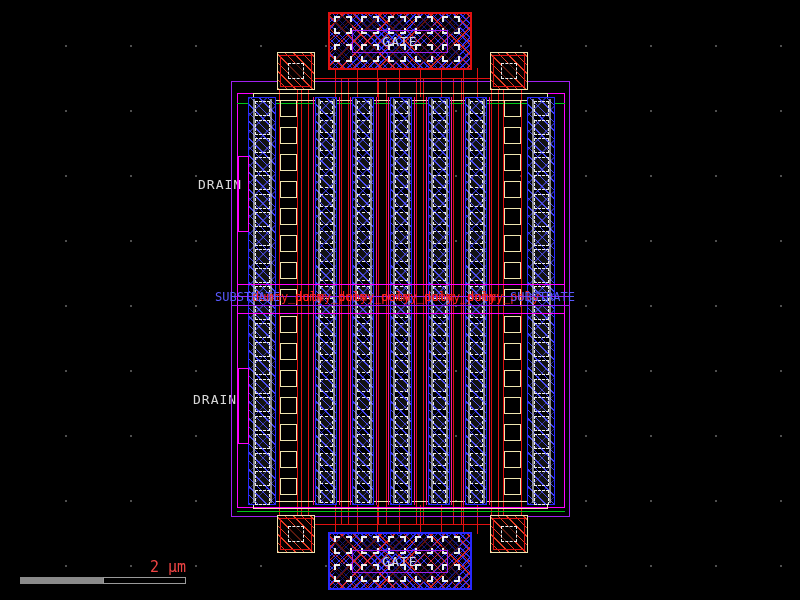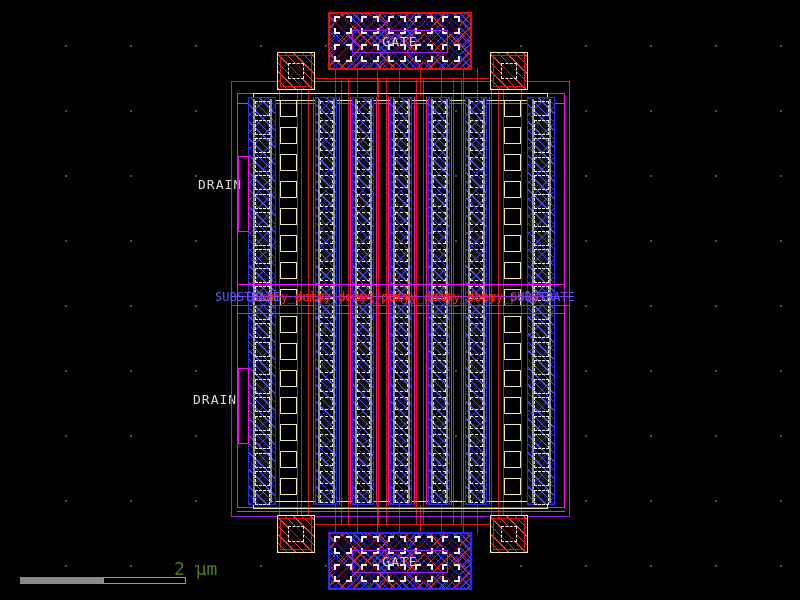--- a/index.html
+++ b/index.html
@@ -17,21 +17,21 @@
     background:
       repeating-linear-gradient(45deg, rgba(70,70,255,.95) 0 1px, transparent 1px 6px),
       repeating-linear-gradient(135deg, rgba(70,70,255,.55) 0 1px, transparent 1px 12px),
       #000;}
   .redhatch{
     background:
       repeating-linear-gradient(45deg, rgba(255,70,40,.9) 0 1px, transparent 1px 6px),
       #050000;}
   .lbl{position:absolute;color:#d8d8d8;font-size:13px;letter-spacing:1px;white-space:pre;}
   .netlbl{position:absolute;font-size:12px;white-space:pre;line-height:12px;}
-  #scalebar-label{position:absolute;color:#4d7c0f;font-size:18px;white-space:pre;margin-left:24px;}
+  #scalebar-label{position:absolute;color:#ef4444;font-size:15px;white-space:pre;}
 </style>
 </head>
 <body>
 
 <div id="canvas">
   <div id="drain-label" class="lbl" style="left: 198px; top: 177px;">DRAIN</div>
   <div id="source-label" class="lbl" style="left: 193px; top: 392px;">DRAIN</div>
   <div id="scalebar-label" style="left: 150px; top: 558px;">2 μm</div>
   <div id="scalebar-fill" class="abs" style="left: 20px; top: 577px; width: 83px; height: 7px; background: rgb(138, 138, 138);"></div>
   <div id="scalebar-outline" class="abs" style="left: 103px; top: 577px; width: 83px; height: 7px; border: 1px solid rgb(154, 154, 154); background: rgb(0, 0, 0);"></div>

